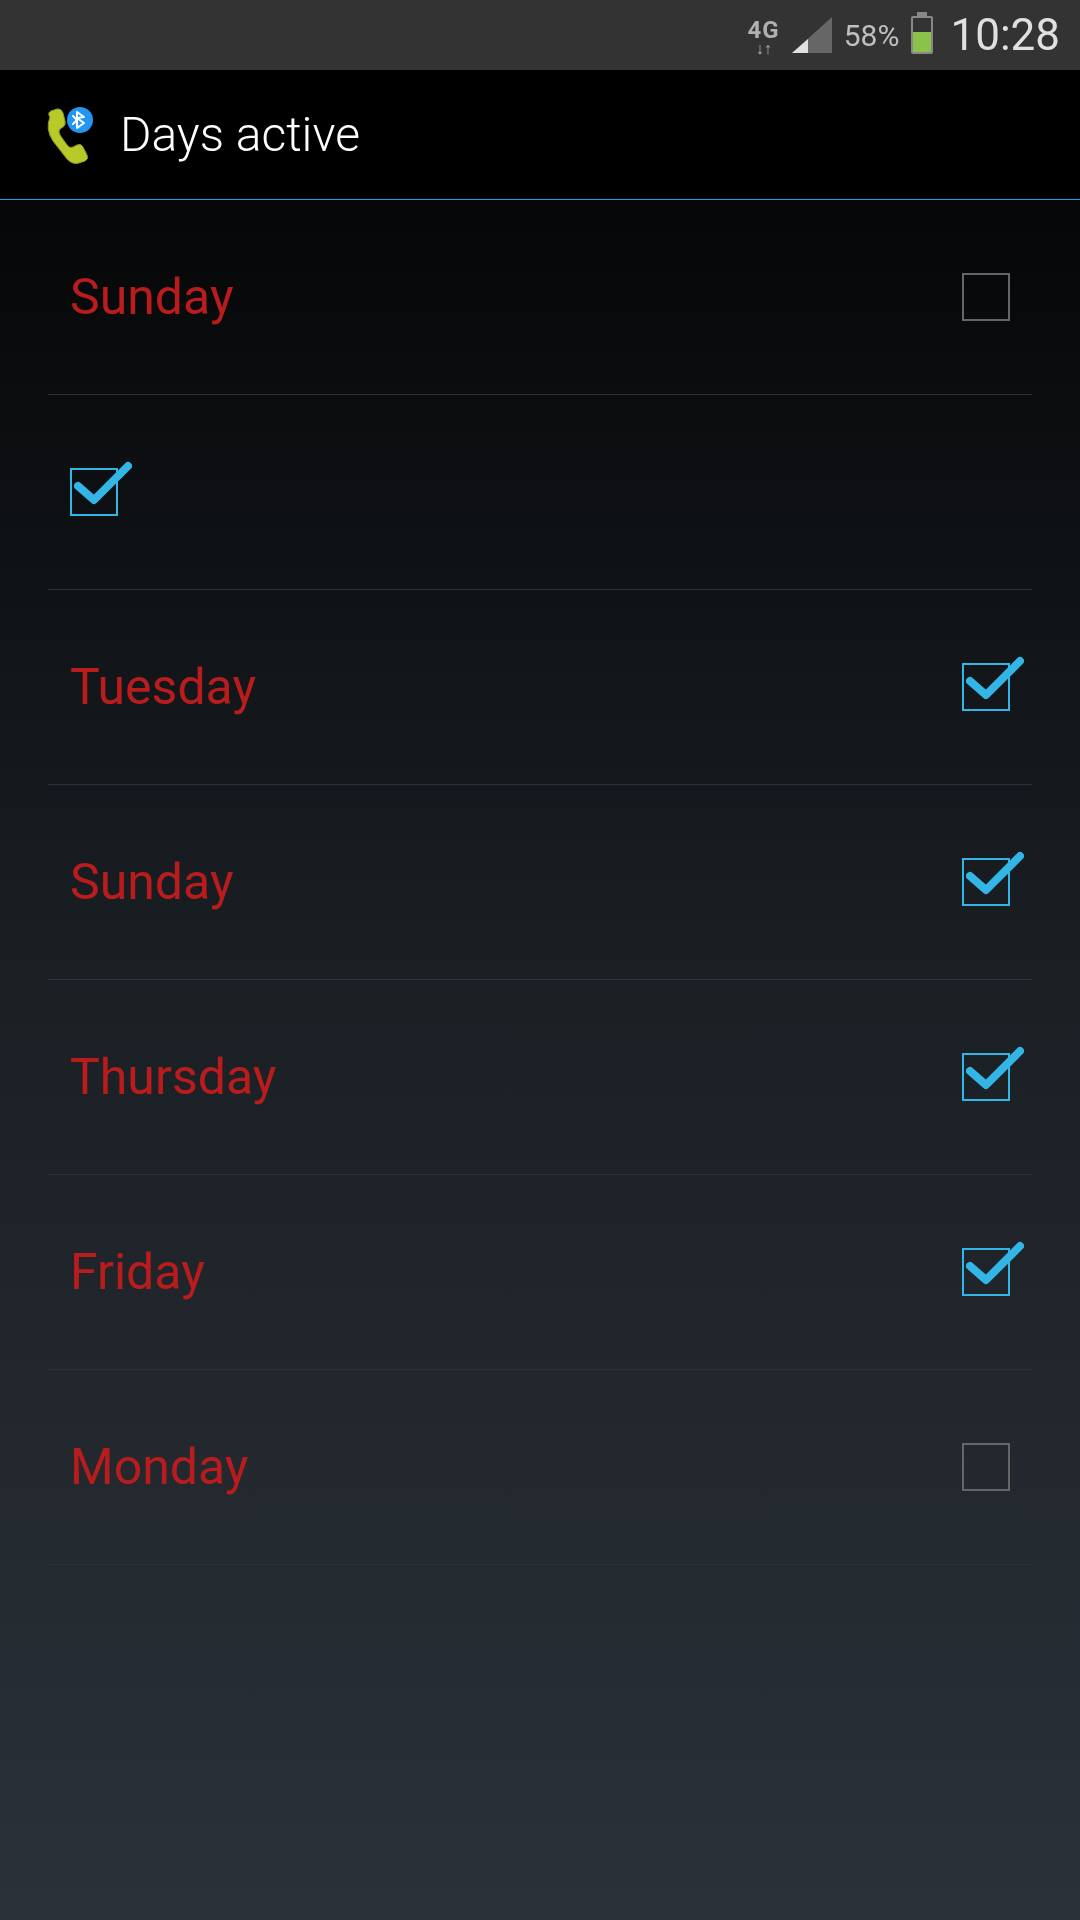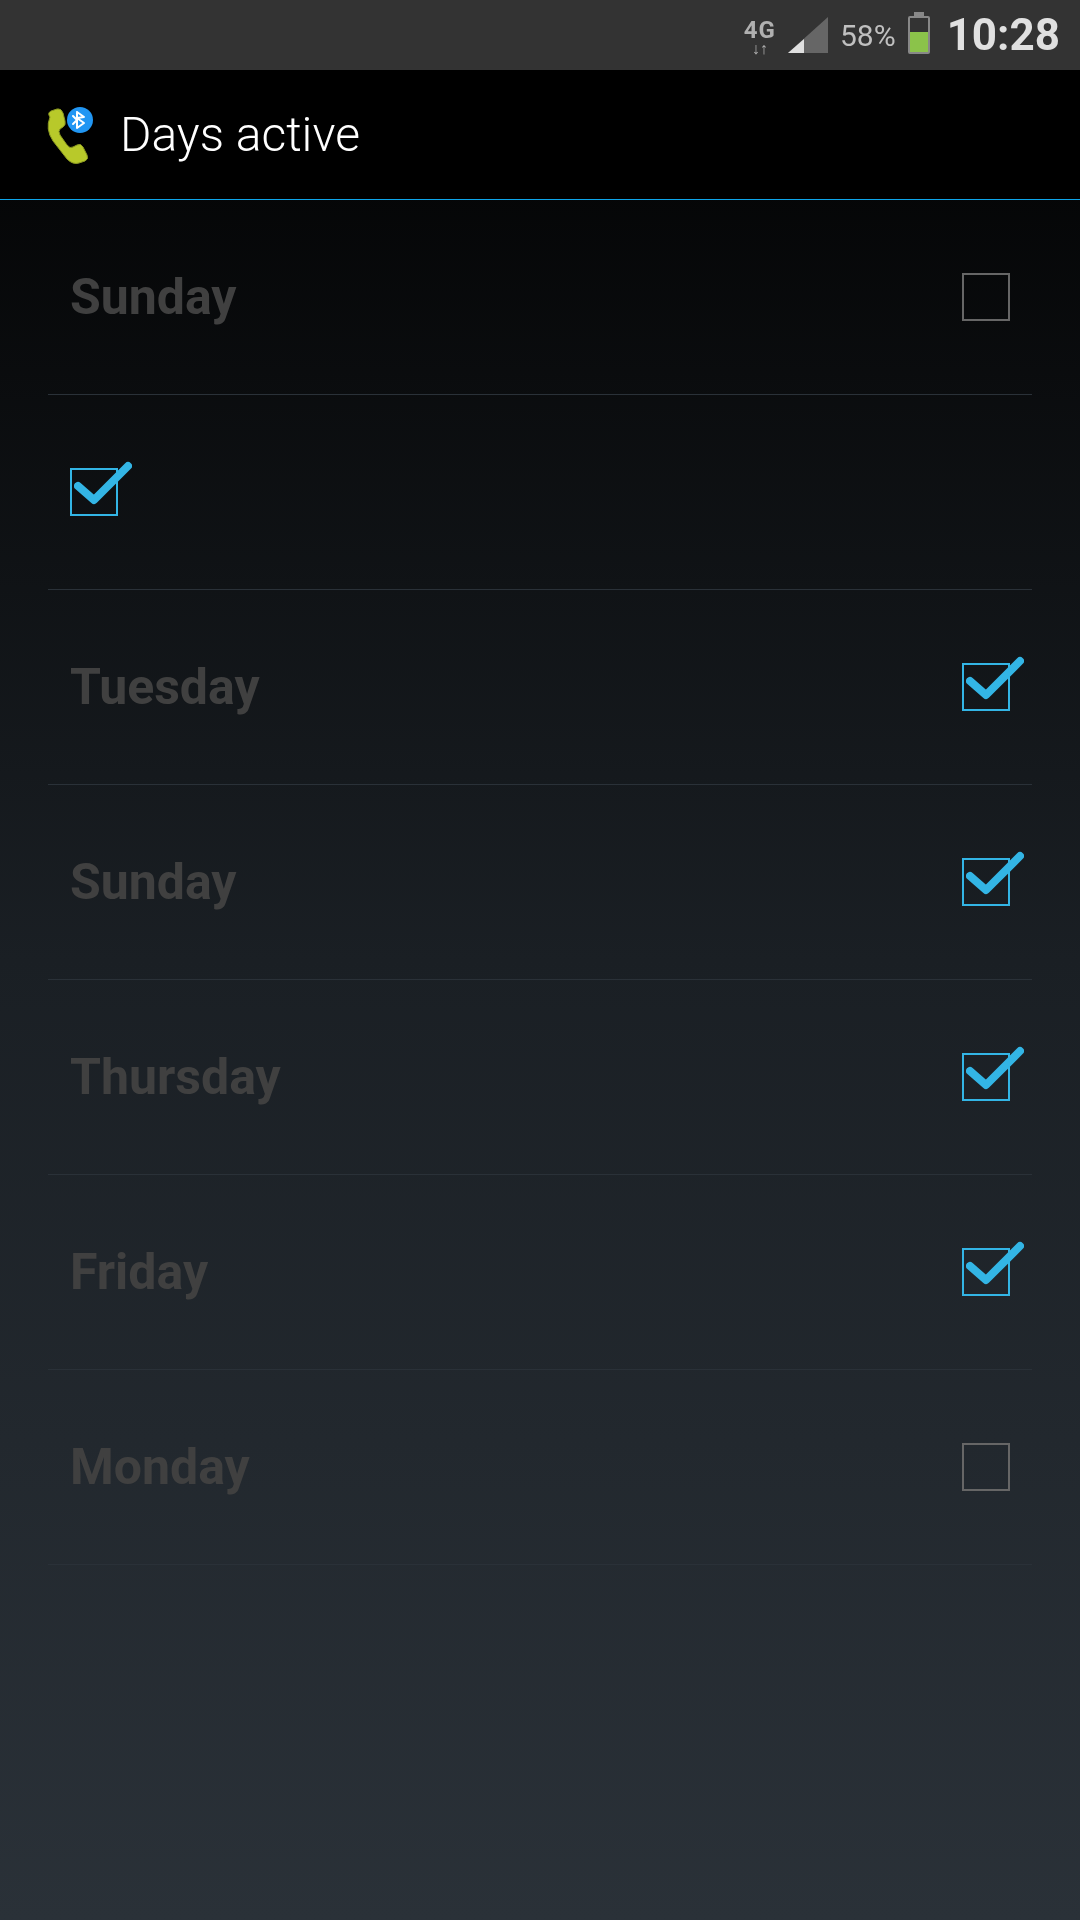--- a/index.html
+++ b/index.html
@@ -107,21 +107,21 @@
     }
     
     .battery-fill {
       width: 100%;
       height: 58%;
       background: #8bc34a;
     }
     
     .status-time {
       font-size: 44px;
-      font-weight: 700;
+      font-weight: 400;
       color: #e0e0e0;
       margin-left: 5px;
     }
     
     
     .action-bar {
       height: 130px;
       background: #000000;
       display: flex;
       align-items: center;
@@ -157,22 +157,22 @@
       align-items: center;
       justify-content: space-between;
       height: 195px;
       border-bottom: 1px solid #2a3138;
       padding: 0 22px;
       cursor: pointer;
     }
     
     .day-label {
       font-size: 50px;
-      font-weight: 700;
-      color: #404040;
+      font-weight: 400;
+      color: #b91c1c;
     }
     
     .checkbox {
       width: 48px;
       height: 48px;
       border: 2px solid #666666;
       position: relative;
       flex-shrink: 0;
     }
     

